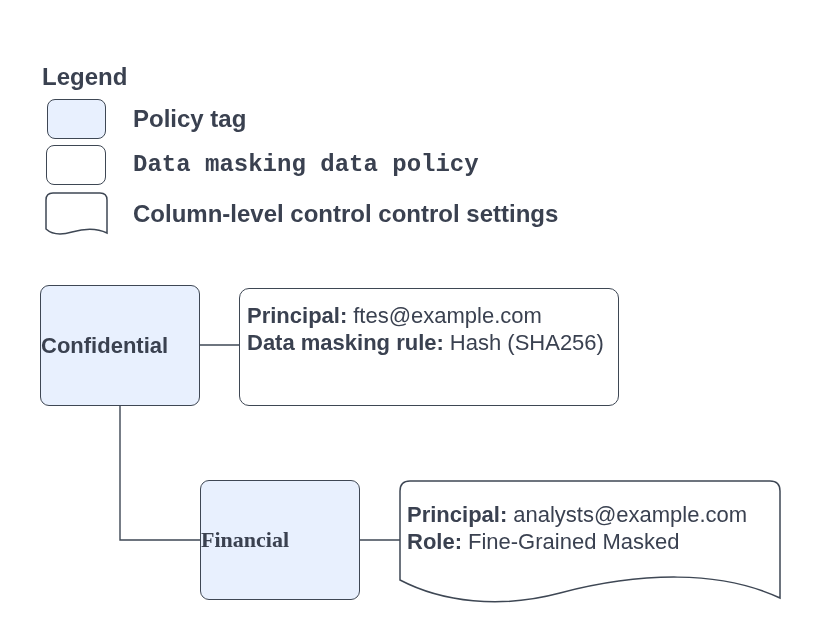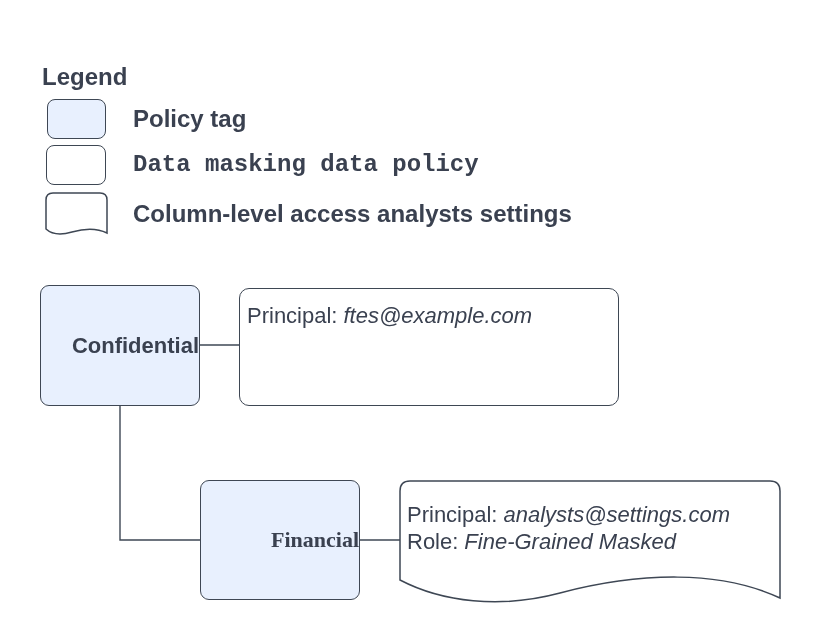--- a/index.html
+++ b/index.html
@@ -26,35 +26,35 @@
   .legend-label {
     position: absolute; left: 133px;
     font-size: 24px; font-weight: bold; color: #3a4150;
     line-height: 40px; white-space: nowrap;
   }
 
   .node {
     position: absolute; box-sizing: border-box;
     border: 1.5px solid #3e4754; border-radius: 9px;
     background: #e8f0fe;
-    display: flex; align-items: center; justify-content: flex-end;
-    font-size: 22px; font-weight: bold; color: #3a4150; padding-left: 36px;
+    display: flex; align-items: center; justify-content: flex-start;
+    font-size: 22px; font-weight: bold; color: #3a4150;
   }
   .policy-box {
     position: absolute; box-sizing: border-box;
     border: 1.5px solid #3e4754; border-radius: 10px;
     background: #ffffff;
   }
   .fields {
     position: absolute;
     font-size: 22px; color: #3a4150;
     line-height: 27px; white-space: nowrap;
   }
-  .field-label { font-weight: normal; margin-right: 6px; }
-  .field-value { font-weight: normal; font-style: italic; }
+  .field-label { font-weight: bold; margin-right: 6px; }
+  .field-value { font-weight: normal; }
 </style>
 </head>
 <body>
 
 <div class="canvas">
 
   <svg class="overlay" viewBox="0 0 820 640">
 
     <path d="M 46 229 L 46 200 Q 46 193 53 193 L 100 193 Q 107 193 107 200 L 107 233
              C 97 228 84 228.5 72 232
@@ -72,33 +72,34 @@
   </svg>
 
   <div class="legend-title">Legend</div>
 
   <div class="swatch blue" style="left:47px; top:99px; width:59px; height:40px;"></div>
   <div class="legend-label" style="top:99px;">Policy tag</div>
 
   <div class="swatch" style="left:46px; top:145px; width:60px; height:40px;"></div>
   <div class="legend-label" style="top:145px;font-family:Liberation Mono, monospace;">Data masking data policy</div>
 
-  <div class="legend-label" style="top:194px;">Column-level access analysts settings</div>
+  <div class="legend-label" style="top:194px;">Column-level control control settings</div>
 
   <div class="node" style="left:40px; top:285px; width:160px; height:121px;">
     <span>Confidential</span>
   </div>
 
   <div class="policy-box" style="left:239px; top:288px; width:380px; height:118px;"></div>
   <div class="fields" style="left:247px; top:302px;">
     <div><span class="field-label">Principal:</span><span class="field-value">ftes@example.com</span></div>
+    <div><span class="field-label">Data masking rule:</span><span class="field-value">Hash (SHA256)</span></div>
   </div>
 
   <div class="node" style="left:200px; top:480px; width:160px; height:120px;font-family:Liberation Serif, serif;">
     <span>Financial</span>
   </div>
 
   <div class="fields" style="left:407px; top:501px;">
-    <div><span class="field-label">Principal:</span><span class="field-value">analysts@settings.com</span></div>
+    <div><span class="field-label">Principal:</span><span class="field-value">analysts@example.com</span></div>
     <div><span class="field-label">Role:</span><span class="field-value">Fine-Grained Masked</span></div>
   </div>
 
 </div>
 
 </body></html>

